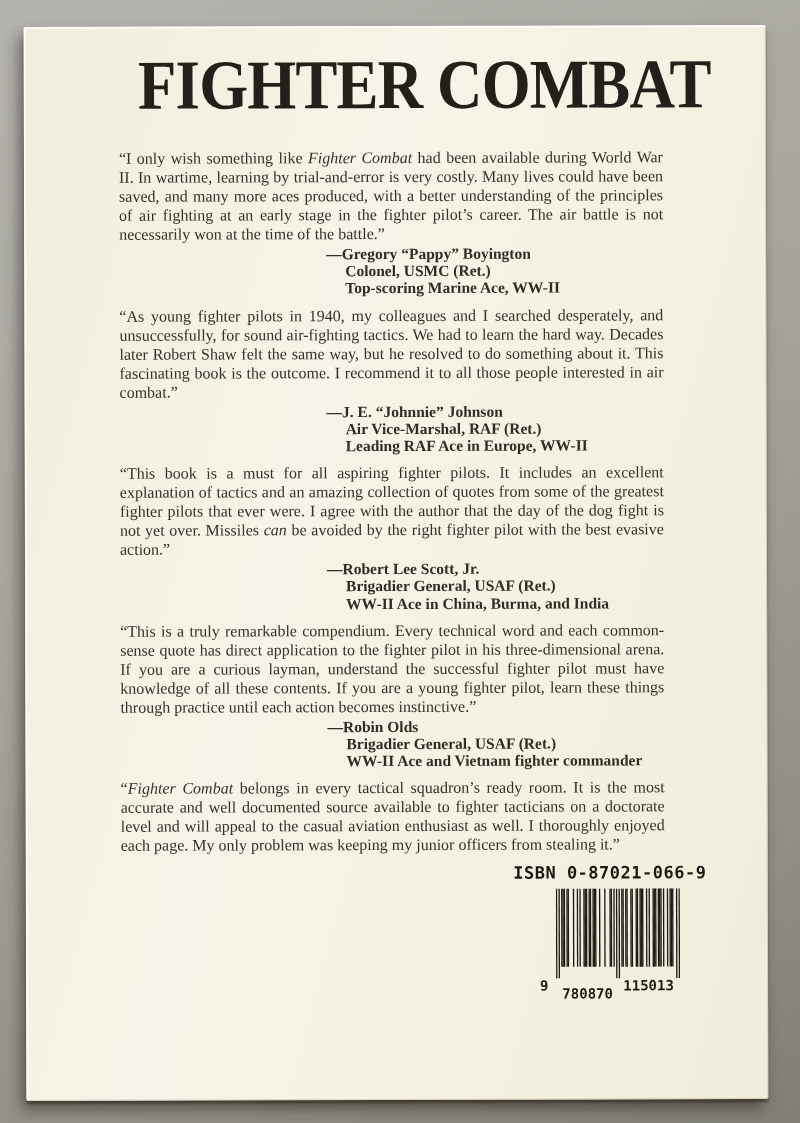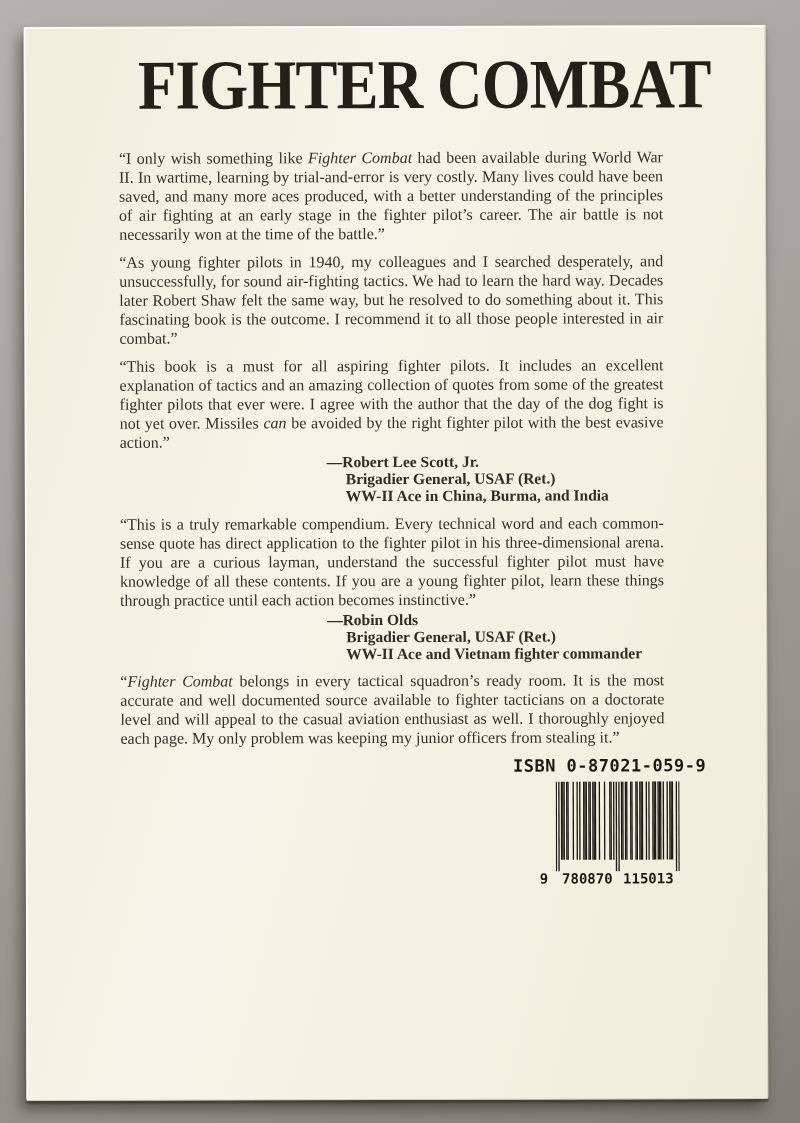--- a/index.html
+++ b/index.html
@@ -66,36 +66,46 @@
     width:140px;height:104px;
     margin:0 auto;
   }
   .barcode-bars{position:absolute;left:16px;top:0;width:124px;height:90px;}
   .barcode-digits{
     position:absolute;bottom:0;left:0;width:140px;height:14px;
     font-family:"DejaVu Sans Mono", monospace;
     font-weight:bold;font-size:14px;line-height:14px;color:#1d1a15;
   }
   .bd-lead{position:absolute;left:0;top:0;}
-  .bd-left{position:absolute;left:21px;width:53px;top:0;text-align:center;letter-spacing:0;}
+  .bd-left{position:absolute;left:21px;width:53px;top:8px;text-align:center;letter-spacing:0;}
   .bd-right{position:absolute;left:82px;width:53px;top:0;text-align:center;letter-spacing:0;}
 </style>
 </head>
 <body>
 
 <div class="book-cover">
 
   <h1 class="title">FIGHTER COMBAT</h1>
 
   <div class="quote-block">
     <p class="quote-text"><span>“I only wish something like </span><span style="font-style: italic;">Fighter Combat</span><span> had been available during World War II. In wartime, learning by trial-and-error is very costly. Many lives could have been saved, and many more aces produced, with a better understanding of the principles of air fighting at an early stage in the fighter pilot’s career. The air battle is not necessarily won at the time of the battle.”</span></p>
+    <div class="attribution">
+      <div>—Gregory “Pappy” Boyington</div>
+      <div class="attr-line">Colonel, USMC (Ret.)</div>
+      <div class="attr-line">Top-scoring Marine Ace, WW-II</div>
+    </div>
   </div>
 
   <div class="quote-block">
     <p class="quote-text"><span>“As young fighter pilots in 1940, my colleagues and I searched desperately, and unsuccessfully, for sound air-fighting tactics. We had to learn the hard way. Decades later Robert Shaw felt the same way, but he resolved to do something about it. This fascinating book is the outcome. I recommend it to all those people interested in air combat.”</span></p>
+    <div class="attribution">
+      <div>—J. E. “Johnnie” Johnson</div>
+      <div class="attr-line">Air Vice-Marshal, RAF (Ret.)</div>
+      <div class="attr-line">Leading RAF Ace in Europe, WW-II</div>
+    </div>
   </div>
 
   <div class="quote-block">
     <p class="quote-text"><span>“This book is a must for all aspiring fighter pilots. It includes an excellent explanation of tactics and an amazing collection of quotes from some of the greatest fighter pilots that ever were. I agree with the author that the day of the dog fight is not yet over. Missiles </span><span style="font-style: italic;">can</span><span> be avoided by the right fighter pilot with the best evasive action.”</span></p>
     <div class="attribution">
       <div>—Robert Lee Scott, Jr.</div>
       <div class="attr-line">Brigadier General, USAF (Ret.)</div>
       <div class="attr-line">WW-II Ace in China, Burma, and India</div>
     </div>
   </div>
@@ -107,21 +117,21 @@
       <div class="attr-line">Brigadier General, USAF (Ret.)</div>
       <div class="attr-line">WW-II Ace and Vietnam fighter commander</div>
     </div>
   </div>
 
   <div class="quote-block">
     <p class="quote-text"><span>“</span><span style="font-style: italic;">Fighter Combat</span><span> belongs in every tactical squadron’s ready room. It is the most accurate and well documented source available to fighter tacticians on a doctorate level and will appeal to the casual aviation enthusiast as well. I thoroughly enjoyed each page. My only problem was keeping my junior officers from stealing it.”</span></p>
   </div>
 
   <div class="isbn-block">
-    <div class="isbn-label">ISBN 0-87021-059-9</div>
+    <div class="isbn-label">ISBN 0-87021-066-9</div>
     <div class="barcode">
       <div class="barcode-bars">
           <svg width="124" height="90" viewBox="0 0 95 100" preserveAspectRatio="none" style="display:block" fill="#1d1a15">
             <rect x="0" y="0" width="1.02" height="100"></rect>
             <rect x="2" y="0" width="1.02" height="100"></rect>
             <rect x="4" y="0" width="1.02" height="87"></rect>
             <rect x="5" y="0" width="1.02" height="87"></rect>
             <rect x="6" y="0" width="1.02" height="87"></rect>
             <rect x="8" y="0" width="1.02" height="87"></rect>
             <rect x="9" y="0" width="1.02" height="87"></rect>

